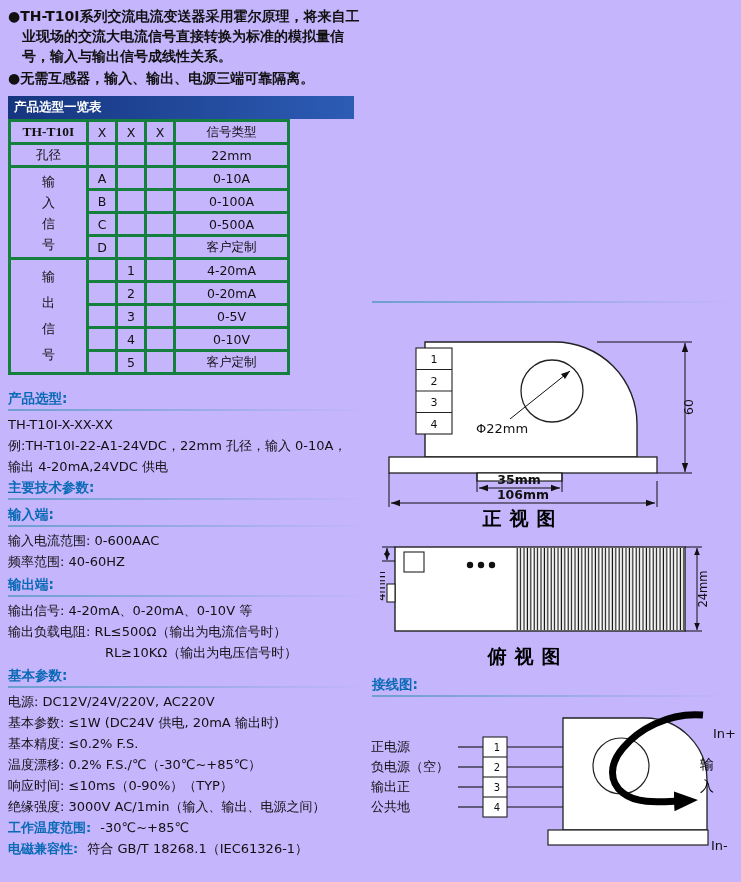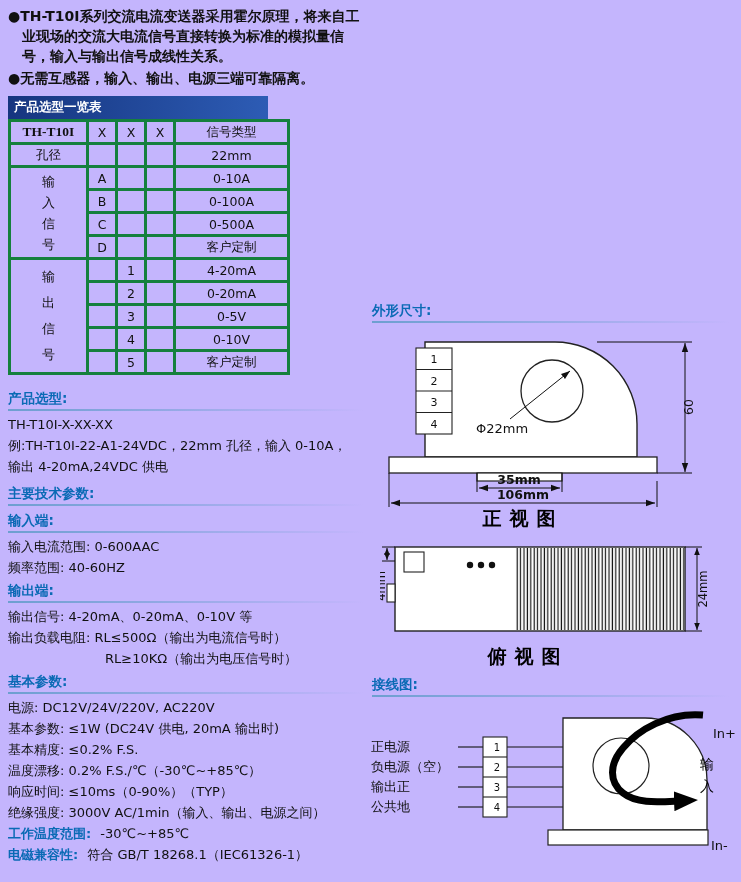--- a/index.html
+++ b/index.html
@@ -2,39 +2,39 @@
 <html><head>
 <meta charset="utf-8">
 <style>
   html,body{margin:0;padding:0;background:#fff;}
   #page{position:relative;width:741px;height:882px;background:#c4b5fd;overflow:hidden;
         font-family:"DejaVu Sans","Liberation Sans",sans-serif;color:#111;}
   
   #left{position:absolute;left:8px;top:6px;width:356px;}
   .bullet{margin:0 0 2px;font-weight:bold;font-size:14px;line-height:20px;
           padding-left:14px;text-indent:-14px;}
-  .tbar{margin-top:8px;width:260px;box-sizing:border-box;padding:3px 6px;
+  .tbar{margin-top:8px;width:346px;box-sizing:border-box;padding:3px 6px;
         background:linear-gradient(90deg,#16357f,#2d5cb5);color:#fff;
         font-weight:bold;font-size:12.5px;}
   table.sel{border-collapse:collapse;table-layout:fixed;}
   .sel td{border:3px solid #15803d;text-align:center;font-size:12.5px;height:20px;
           padding:0 2px;overflow:hidden;}
   .sel .model{font-family:"Liberation Serif","DejaVu Serif",serif;
               font-weight:bold;font-size:13.5px;}
   .vlabel{width:1em;word-break:break-all;margin:0 auto;font-size:13px;}
   .v4{line-height:21px;}
   .v5{line-height:26px;}
   .h-blue{color:#0a6ab5;font-weight:bold;font-size:13.5px;line-height:20px;margin:0;}
   .rule{height:2px;background:linear-gradient(90deg,#6d9fd0,rgba(255,255,255,0));
         margin:1px 0 3px;}
   .line{font-size:13px;line-height:21px;margin:0;}
   .indent{padding-left:97px;}
   .blue-label{color:#0a6ab5;font-weight:bold;}
   .gap{margin-left:5px;text-align:right;}
-  .mt13{margin-top:13px;} .mt6{margin-top:6px;} .mt4{margin-top:4px;} .mt2{margin-top:2px;}
+  .mt13{margin-top:13px;} .mt6{} .mt4{margin-top:4px;} .mt2{margin-top:2px;}
   
   .abs{position:absolute;}
   .cap{font-size:19px;font-weight:bold;letter-spacing:8px;text-align:center;color:#000;}
   .vtext{word-break:break-all;width:15px;font-size:14px;line-height:22px;color:#000;}
   svg text{font-family:"DejaVu Sans","Liberation Sans",sans-serif;fill:#111;}
 </style>
 </head>
 <body>
 
 <div id="page">
@@ -167,21 +167,20 @@
       <span class="blue-label">工作温度范围:</span>
       <span class="gap">-30℃~+85℃</span>
     </p>
     <p class="line">
       <span class="blue-label">电磁兼容性:</span>
       <span class="gap">符合 GB/T 18268.1（IEC61326-1）</span>
     </p>
   </div>
 
   <div class="abs" style="left:372px;top:300px;width:358px;">
-    <p class="h-blue">外形尺寸:</p>
     <div class="rule"></div>
   </div>
 
   <svg class="abs" style="left:380px;top:326px;" width="335" height="186" viewBox="0 0 335 186">
     <defs>
       <marker id="fvA" markerUnits="userSpaceOnUse" markerWidth="10" markerHeight="8" refX="9" refY="4" orient="auto">
           <path d="M0,0.8 L9,4 L0,7.2 Z" fill="#111"></path>
         </marker>
     </defs>
     <path d="M45,131 L45,16 L175,16 A82,82 0 0 1 257,98 L257,131 Z" fill="#fff" stroke="#222" stroke-width="1.4"></path>

